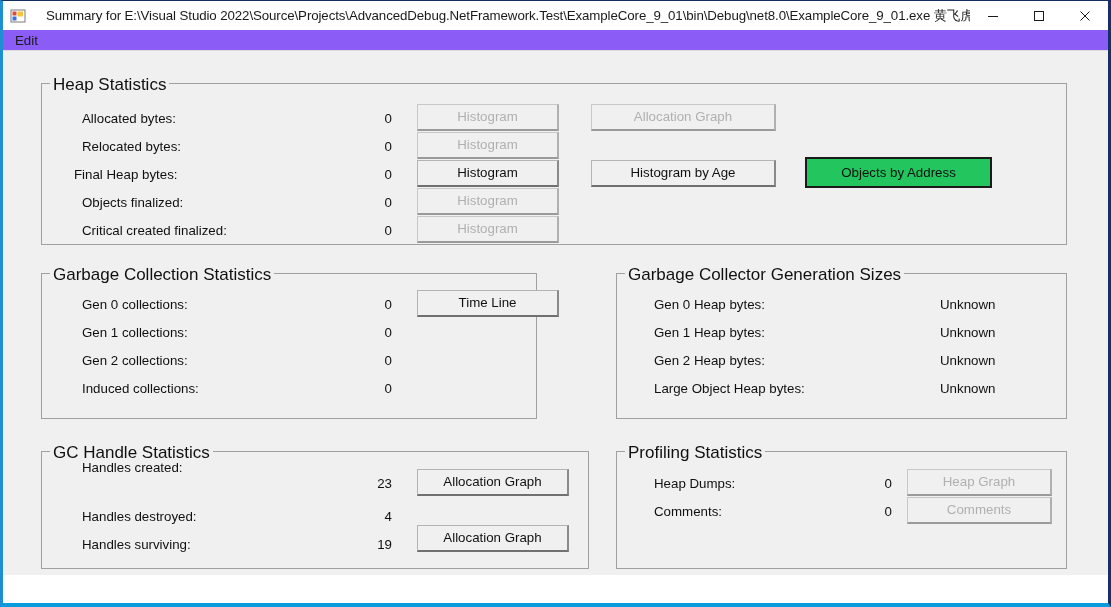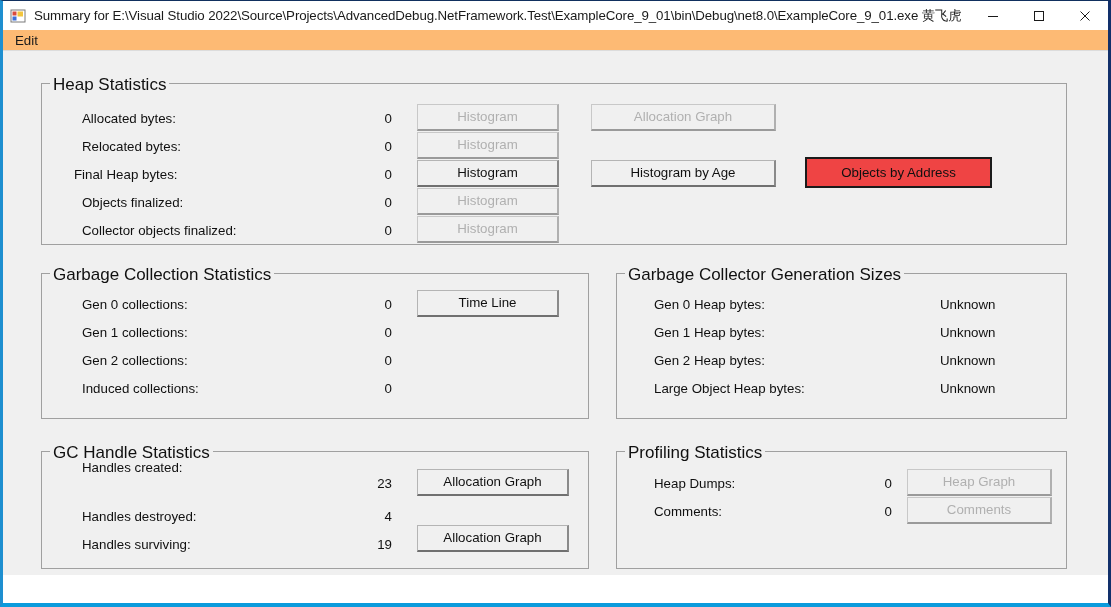--- a/index.html
+++ b/index.html
@@ -43,40 +43,41 @@
     flex: 0 0 auto;
     position: relative;
   }
   .title-text {
     font-size: 13.3px;
     color: #1a1a1a;
     white-space: nowrap;
     overflow: hidden;
     flex: 1 1 auto;
     letter-spacing: -0.1px;
+    margin-left: 12px;
   }
   .wincontrols {
     display: flex;
     flex: 0 0 auto;
     height: 29px;
   }
   .wcbtn {
     width: 46px;
     height: 29px;
     display: flex;
     align-items: center;
     justify-content: center;
     background: #ffffff;
   }
   .wcbtn svg { display: block; }
 
   
   .menubar {
     height: 20px;
-    background: #fdba74;
+    background: #8b5cf6;
     display: flex;
     align-items: center;
     padding-left: 8px;
   }
   .menuitem {
     font-size: 13.3px;
     color: #1a1a1a;
     padding: 1px 4px;
   }
 
@@ -141,21 +142,21 @@
     line-height: 1;
   }
   .btn.disabled {
     color: #b0b0b0;
     border: 1px solid #c8c8c8;
     border-bottom: 2px solid #9a9a9a;
     border-right: 2px solid #b0b0b0;
   }
   .btn.default {
     border: 2px solid #1b1b1b;
-    background: #ef4444;
+    background: #22c55e;
   }
 </style>
 </head>
 <body>
 
 <div class="window">
 
   <div class="titlebar">
     <div class="app-icon">
       <svg width="16" height="16" viewBox="0 0 16 16">
@@ -200,35 +201,35 @@
 
       <div class="stat-label" style="left:40px; top:55px;">Relocated bytes:</div>
       <div class="stat-value" style="left:290px; top:55px; width:60px;">0</div>
 
       <div class="stat-label" style="left:32px; top:83px;">Final Heap bytes:</div>
       <div class="stat-value" style="left:290px; top:83px; width:60px;">0</div>
 
       <div class="stat-label" style="left:40px; top:111px;">Objects finalized:</div>
       <div class="stat-value" style="left:290px; top:111px; width:60px;">0</div>
 
-      <div class="stat-label" style="left:40px; top:139px;">Collector objects finalized:</div>
+      <div class="stat-label" style="left:40px; top:139px;">Critical created finalized:</div>
       <div class="stat-value" style="left:290px; top:139px; width:60px;">0</div>
 
       <button class="btn disabled" style="left:375px; top:20px; width:142px; height:27px;">Histogram</button>
       <button class="btn disabled" style="left:375px; top:48px; width:142px; height:27px;">Histogram</button>
       <button class="btn" style="left:375px; top:76px; width:142px; height:27px;">Histogram</button>
       <button class="btn disabled" style="left:375px; top:104px; width:142px; height:27px;">Histogram</button>
       <button class="btn disabled" style="left:375px; top:132px; width:142px; height:27px;">Histogram</button>
 
       <button class="btn disabled" style="left:549px; top:20px; width:185px; height:27px;">Allocation Graph</button>
       <button class="btn" style="left:549px; top:76px; width:185px; height:27px;">Histogram by Age</button>
       <button class="btn default" style="left:763px; top:73px; width:187px; height:31px;">Objects by Address</button>
     </div>
 
-    <div class="groupbox" style="left:38px; top:222px; width:548px; height:146px;">
+    <div class="groupbox" style="left:38px; top:222px; width:496px; height:146px;">
       <div class="gb-title">Garbage Collection Statistics</div>
 
       <div class="stat-label" style="left:40px; top:23px;">Gen 0 collections:</div>
       <div class="stat-value" style="left:290px; top:23px; width:60px;">0</div>
 
       <div class="stat-label" style="left:40px; top:51px;">Gen 1 collections:</div>
       <div class="stat-value" style="left:290px; top:51px; width:60px;">0</div>
 
       <div class="stat-label" style="left:40px; top:79px;">Gen 2 collections:</div>
       <div class="stat-value" style="left:290px; top:79px; width:60px;">0</div>

